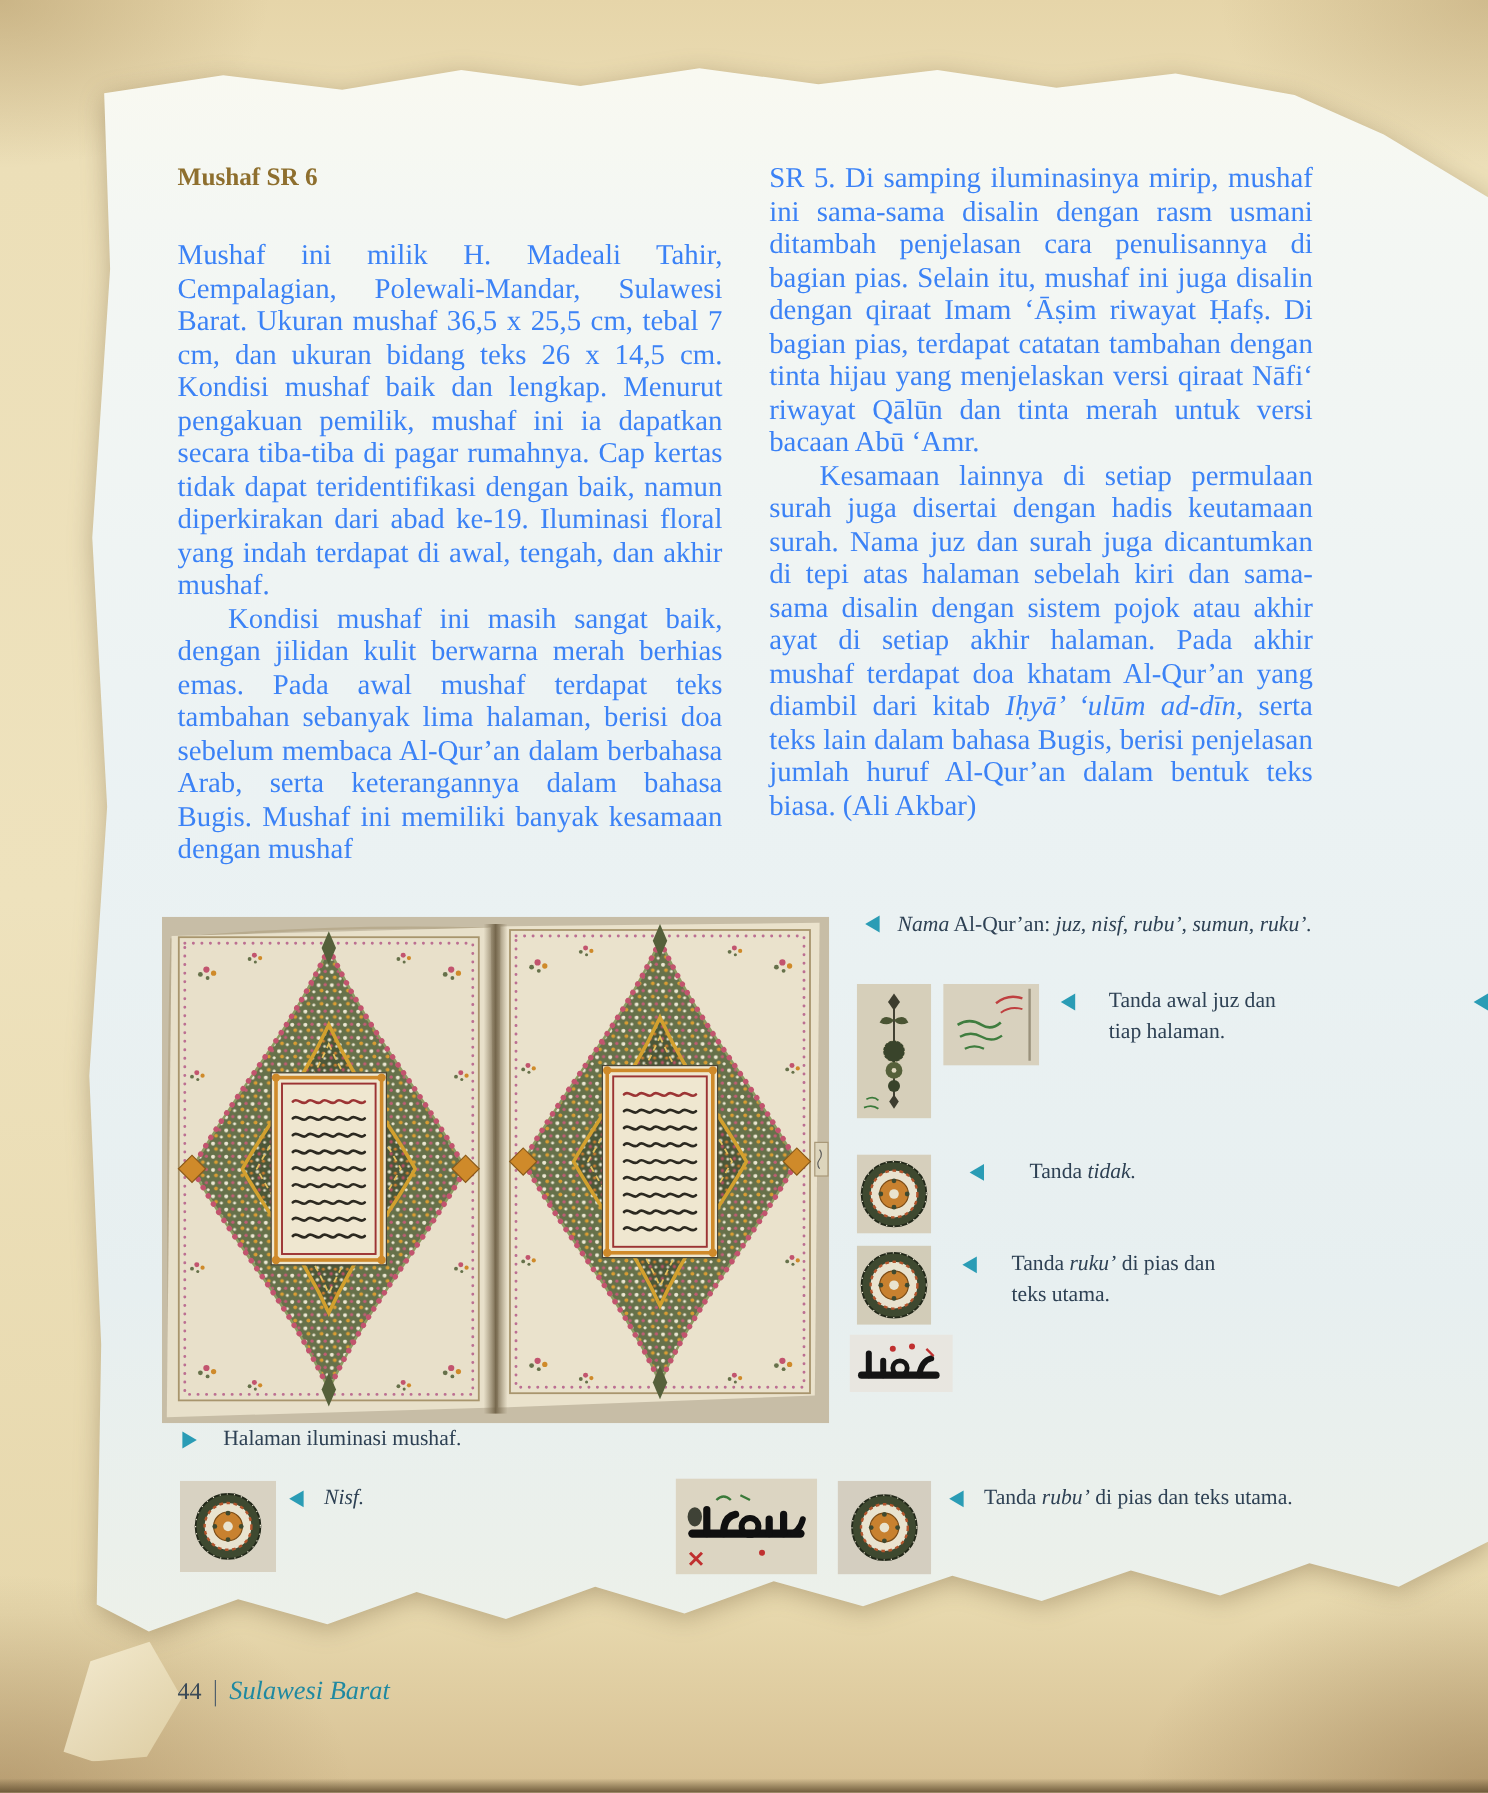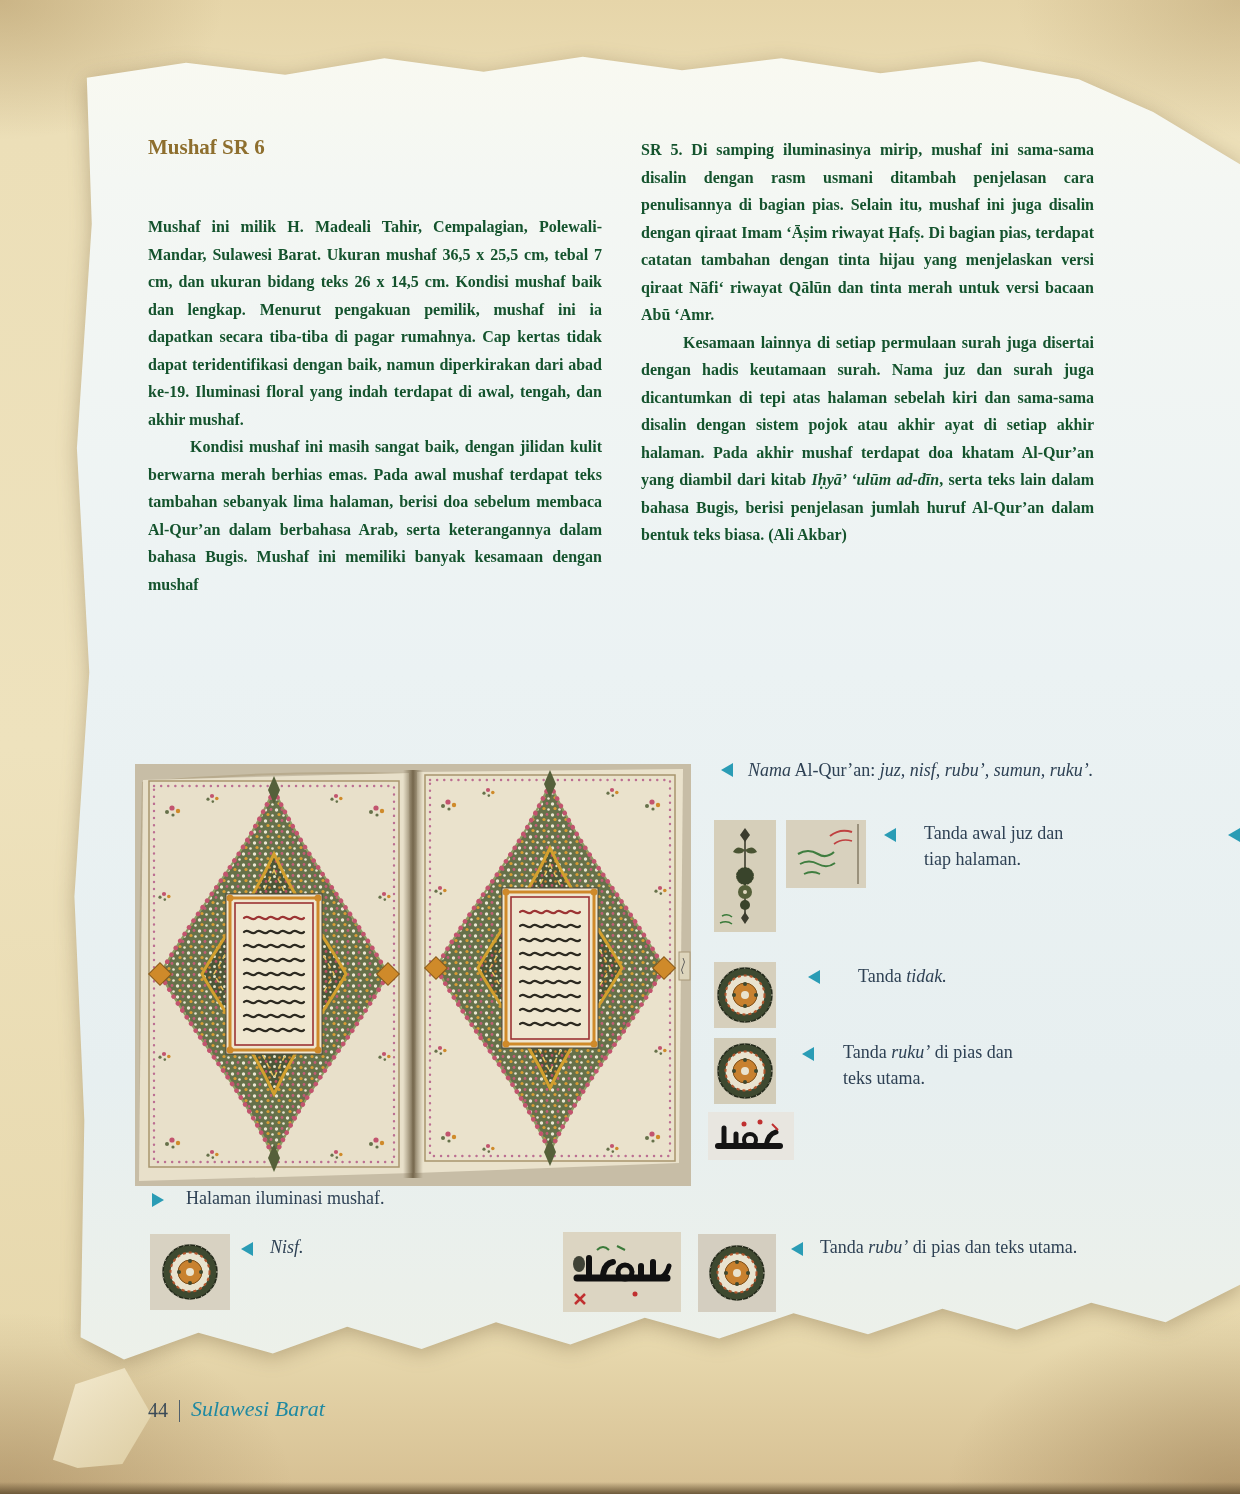--- a/index.html
+++ b/index.html
@@ -21,26 +21,26 @@
   }
   .paper-curl{position:absolute;left:44px;top:1366px;width:112px;height:102px;
     background:linear-gradient(135deg,#faf3dd,#e0d1a6);
     clip-path:polygon(8% 92%,28% 18%,72% 2%,96% 48%,70% 96%,30% 100%);opacity:.85;}
   .page-bottom-edge{position:absolute;left:0;right:0;bottom:0;height:12px;
     background:linear-gradient(180deg,rgba(90,72,46,0),#6e5a3a);}
   .content{position:absolute;inset:0;}
 
   h1.heading{position:absolute;left:148px;top:132px;margin:0;
     font:bold 21px/30px "Liberation Serif","DejaVu Serif",serif;color:#8e6f2e;text-align:right;}
-  .col{position:absolute;font-size:16px;line-height:27.5px;color:#14532d;
-    text-align:justify;font-weight:bold;}
+  .col{position:absolute;font-size:24px;line-height:27.5px;color:#3b82f6;
+    text-align:justify;}
   .col p{margin:0;}
   .col p.ind{text-indent:42px;}
   .col em{font-style:italic;}
-  #col-left{left:148px;top:200px;width:454px;margin-top:13px;}
+  #col-left{left:148px;top:200px;width:454px;}
   #col-right{left:641px;top:136px;width:453px;}
 
   .fig{position:absolute;}
   .fig svg{display:block;width:100%;height:100%;}
 
   .cap{position:absolute;font-size:18px;line-height:26px;color:#2e4154;}
   .cap .it{font-style:italic;}
   .arr-l{position:absolute;width:0;height:0;border-top:7px solid transparent;
     border-bottom:7px solid transparent;border-right:12px solid #2a9cb5;}
   .arr-r{position:absolute;width:0;height:0;border-top:7px solid transparent;

